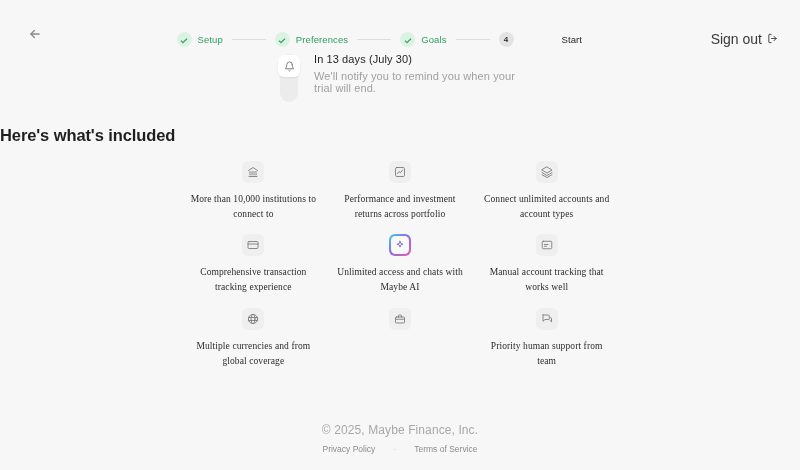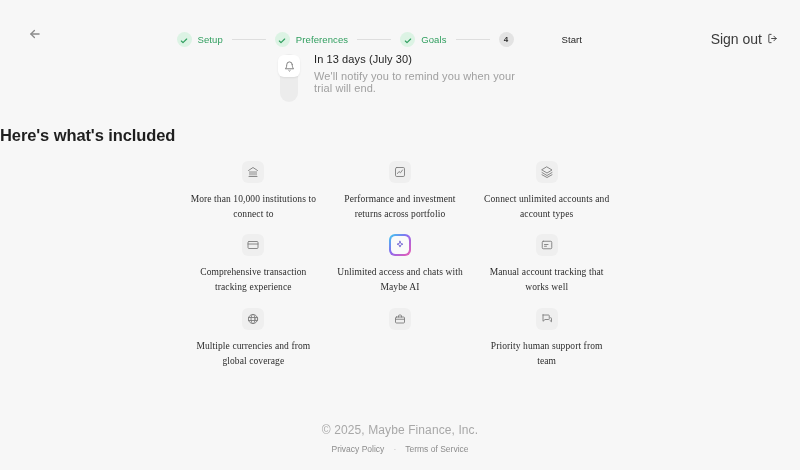--- a/index.html
+++ b/index.html
@@ -215,21 +215,21 @@
   }
   .copyright {
     font-size: 12px;
     color: #a8a8a8;
     margin-bottom: 7px;
     letter-spacing: .1px;
   }
   .f-links {
     display: flex;
     justify-content: center;
-    gap: 9px;
+    gap: 18px;
     font-size: 8.5px;
     color: #9a9a9a;
   }
   .f-links a {
     color: #8c8c8c;
     text-decoration: none;
     cursor: pointer;
   }
   .f-sep { color: #c2c2c2; }
 </style>

